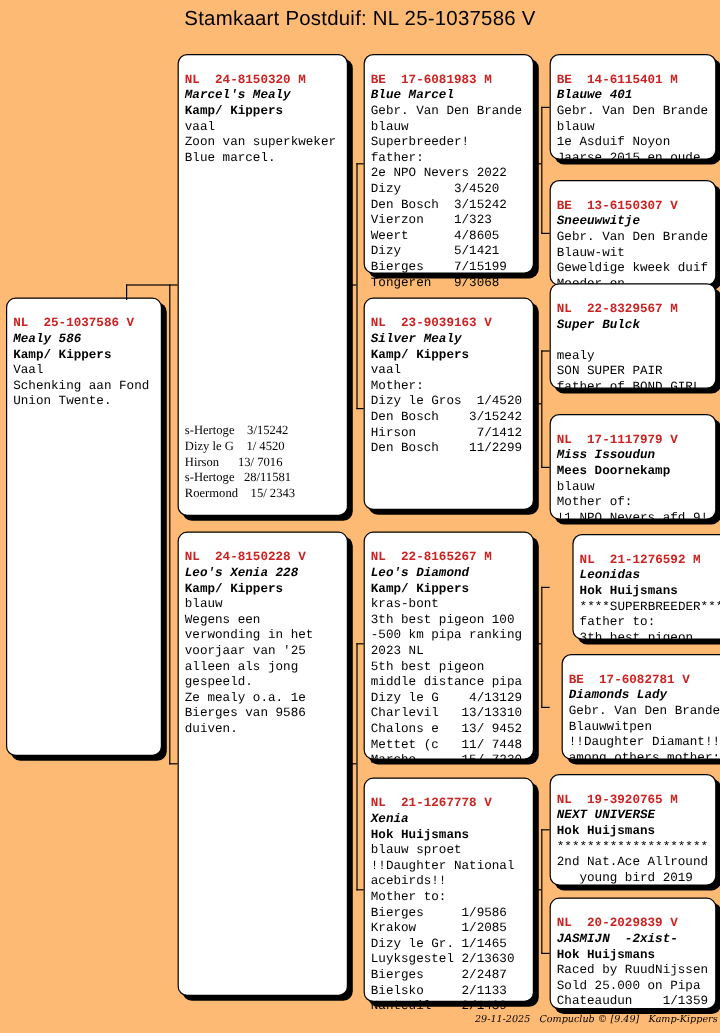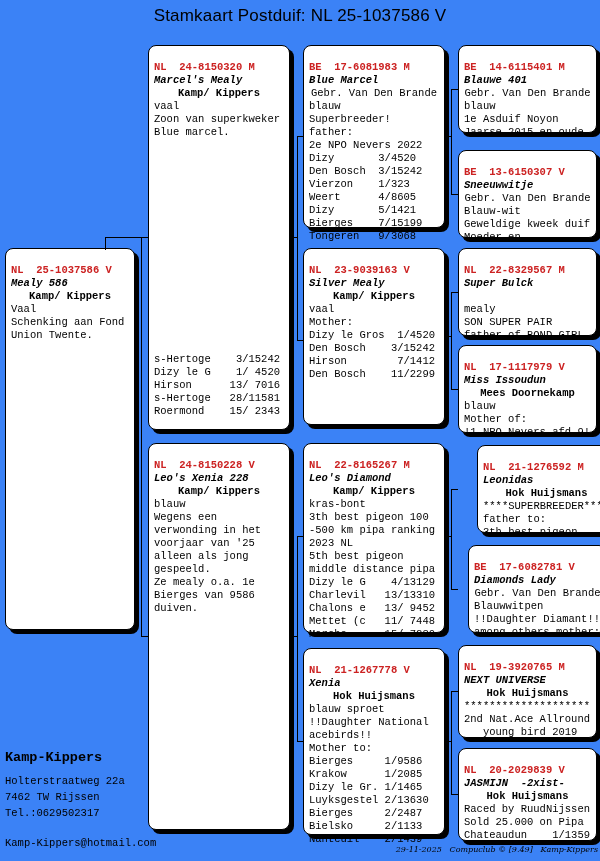--- a/index.html
+++ b/index.html
@@ -1,30 +1,30 @@
 <!DOCTYPE html>
 <html><head>
 <meta charset="utf-8">
 <style>
   html,body{margin:0;padding:0;background:#ffffff;}
-  .card{position:relative;width:600px;height:861px;background:#3b82f6;overflow:hidden;
+  .card{position:relative;width:600px;height:861px;background:#fdba74;overflow:hidden;
         font-family:"Liberation Mono",monospace;}
   .title{position:absolute;top:6px;left:0;width:100%;text-align:center;
          font:17px "Liberation Sans",sans-serif;color:#000;letter-spacing:.2px;}
   
   .box{position:absolute;background:#fff;border:1.5px solid #000;border-radius:8px;
        box-shadow:4px 4px 0 #000;padding:15px 5px 3px 5px;box-sizing:border-box;
        font:10.5px/13px "Liberation Mono",monospace;color:#000;
        display:flex;flex-direction:column;}
   .ring{color:#cc2222;font-weight:bold;white-space:pre;min-height:13px;}
   .name{font-weight:bold;font-style:italic;white-space:pre;min-height:13px;}
-  .breeder{white-space:pre;min-height:13px;text-align:center;}
+  .breeder{white-space:pre;min-height:13px;}
   .breeder.b{font-weight:bold;}
   .desc .ln,.results .ln{white-space:pre;min-height:13px;}
-  .results.bottom{margin-top:auto;padding-bottom:8px;}
+  .results.bottom{margin-top:auto;padding-bottom:8px;font-family:Liberation Serif, serif;}
   
   .hl{position:absolute;height:1px;background:#000;}
   .vl{position:absolute;width:1px;background:#000;}
   
   .owner{position:absolute;left:5px;top:749px;color:#000;}
   .owner-name{font:bold 13.5px/18px "Liberation Mono",monospace;margin-bottom:6px;}
   .owner-line{font:10.5px/16px "Liberation Mono",monospace;}
   .owner-email{font:10.5px/16px "Liberation Mono",monospace;margin-top:14px;}
   .print-info{position:absolute;right:2px;top:845px;
               font:italic 8px "DejaVu Serif",serif;color:#000;white-space:pre;}
@@ -176,21 +176,21 @@
     <div class="ring">BE  13-6150307 V</div>
     <div class="name">Sneeuwwitje</div>
     <div class="breeder">Gebr. Van Den Brande</div>
     <div class="desc">
         <div class="ln">Blauw-wit</div>
         <div class="ln">Geweldige kweek duif</div>
         <div class="ln">Moeder en</div>
       </div>
   </div>
 
-  <div class="box" style="left:458px;top:248px;width:139px;height:88px">
+  <div class="box" style="left:458px;top:236px;width:139px;height:88px">
     <div class="ring">NL  22-8329567 M</div>
     <div class="name">Super Bulck</div>
     <div class="breeder"></div>
     <div class="desc">
         <div class="ln">mealy</div>
         <div class="ln">SON SUPER PAIR</div>
         <div class="ln">father of BOND GIRL</div>
       </div>
   </div>
 
@@ -279,23 +279,16 @@
     <div class="vl" style="left:451px;top:489px;height:101px"></div>
     <div class="hl" style="left:451px;top:489px;width:7px"></div>
     <div class="hl" style="left:451px;top:589px;width:7px"></div>
 
     <div class="hl" style="left:445px;top:741px;width:6px"></div>
     <div class="vl" style="left:451px;top:691px;height:104px"></div>
     <div class="hl" style="left:451px;top:691px;width:7px"></div>
     <div class="hl" style="left:451px;top:794px;width:7px"></div>
   </div>
 
-  <div class="owner">
-    <div class="owner-name">Kamp-Kippers</div>
-    <div class="owner-line">Holterstraatweg 22a</div>
-    <div class="owner-line">7462 TW  Rijssen</div>
-    <div class="owner-line">Tel.:0629502317</div>
-    <div class="owner-email">Kamp-Kippers@hotmail.com</div>
-  </div>
 
   <div class="print-info">29-11-2025   Compuclub © [9.49]   Kamp-Kippers</div>
 
 </div>
 
 </body></html>

